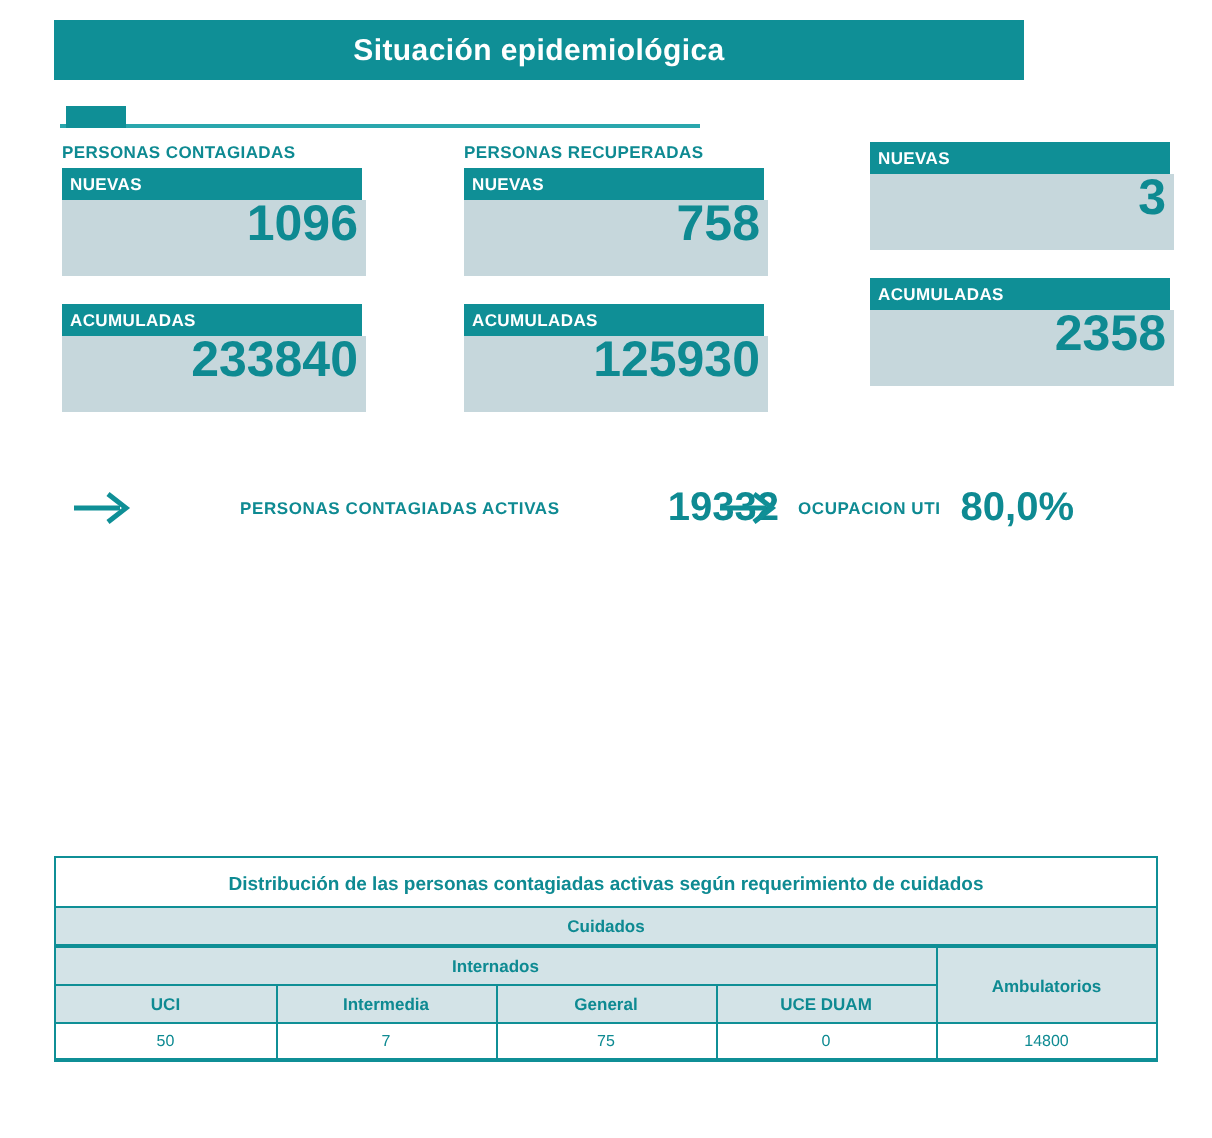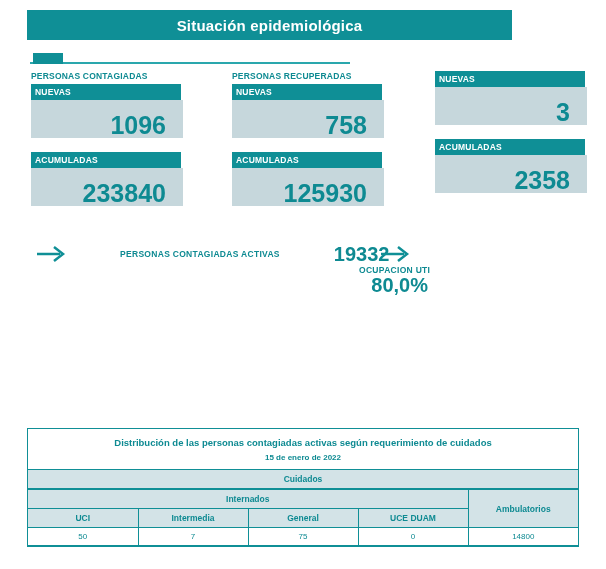--- a/index.html
+++ b/index.html
@@ -77,43 +77,43 @@
     font-size: 8.5px;
     font-weight: bold;
     letter-spacing: 0.2px;
     padding: 3px 0 3px 4px;
     width: 146px;
   }
   .value-box {
     background: #c6d7dc;
     height: 38px;
     display: flex;
-    align-items: flex-end;
+    align-items: flex-start;
     justify-content: flex-end;
-    padding-right: 17px;
+    padding-right: 4px;
     box-sizing: border-box;
   }
   .value-box .val {
     font-size: 25px;
     font-weight: bold;
     color: #0e8a92;
     line-height: 1;
   }
 
   .sub-block { margin-bottom: 0; }
   .gap { height: 14px; }
 
   
   .arrow-row {
     position: absolute;
     display: flex;
     align-items: center;
   }
   .arrow-row.r1 { left: 36px; top: 243px; gap: 44px; }
-  .arrow-row.r2 { left: 359px; top: 243px; flex-direction: column; }
+  .arrow-row.r2 { left: 359px; top: 243px; }
 
   .arrow-icon {
     width: 32px;
     height: 22px;
     flex: none;
     margin-right: 8px;
   }
   .arrow-label {
     font-size: 8.5px;
     font-weight: bold;
@@ -266,21 +266,20 @@
       <line x1="1" y1="11" x2="24" y2="11" stroke="#0f8f96" stroke-width="2.5"></line>
       <polyline points="18,4 27,11 18,18" fill="none" stroke="#0f8f96" stroke-width="2.5"></polyline>
     </svg>
   </span>
   <span class="arrow-label">OCUPACION UTI</span>
   <span class="arrow-value">80,0%</span>
 </div>
 
 <div class="table-wrap">
   <div class="tbl-title">Distribución de las personas contagiadas activas según requerimiento de cuidados</div>
-  <div class="tbl-date">15 de enero de 2022</div>
   <div class="tbl-cuidados">Cuidados</div>
   <table class="grid">
     <tbody>
         <tr>
       <th colspan="4" class="no-left">Internados</th>
       <th rowspan="2" class="no-right">Ambulatorios</th>
     </tr>
     <tr>
       <th class="no-left">UCI</th>
       <th>Intermedia</th>

